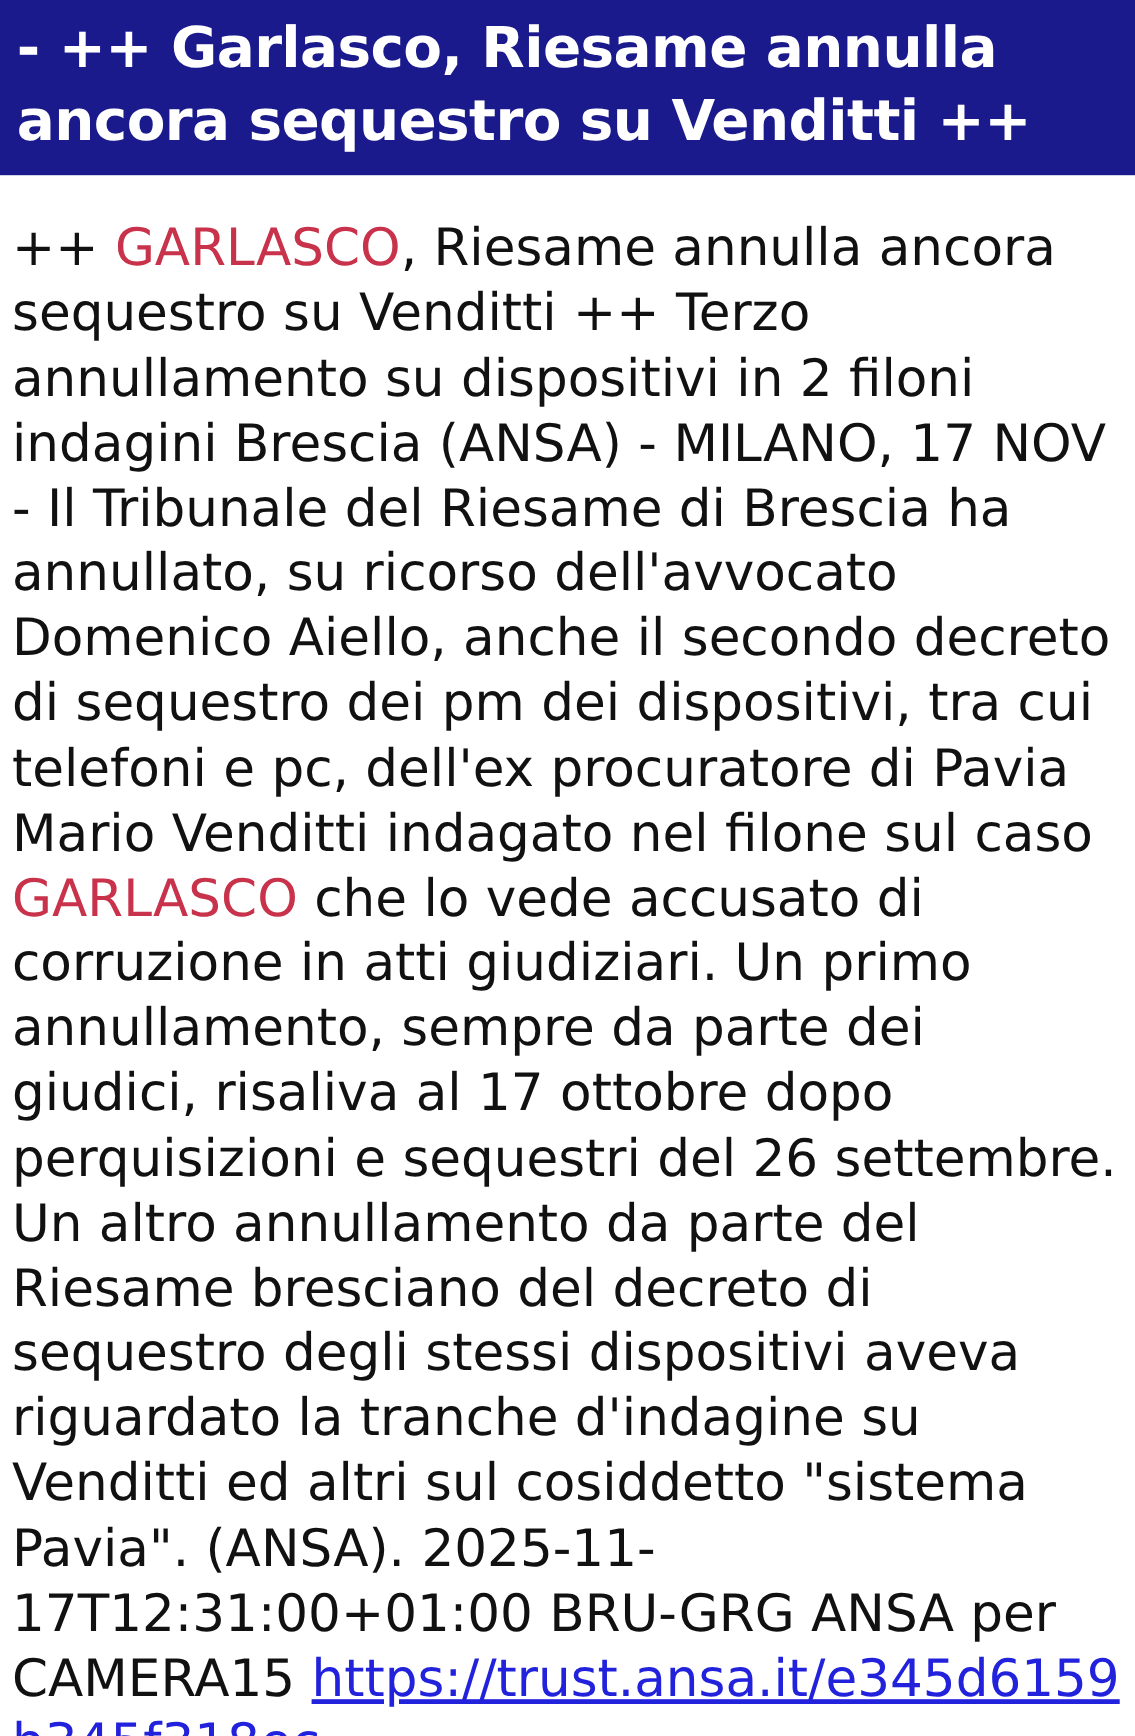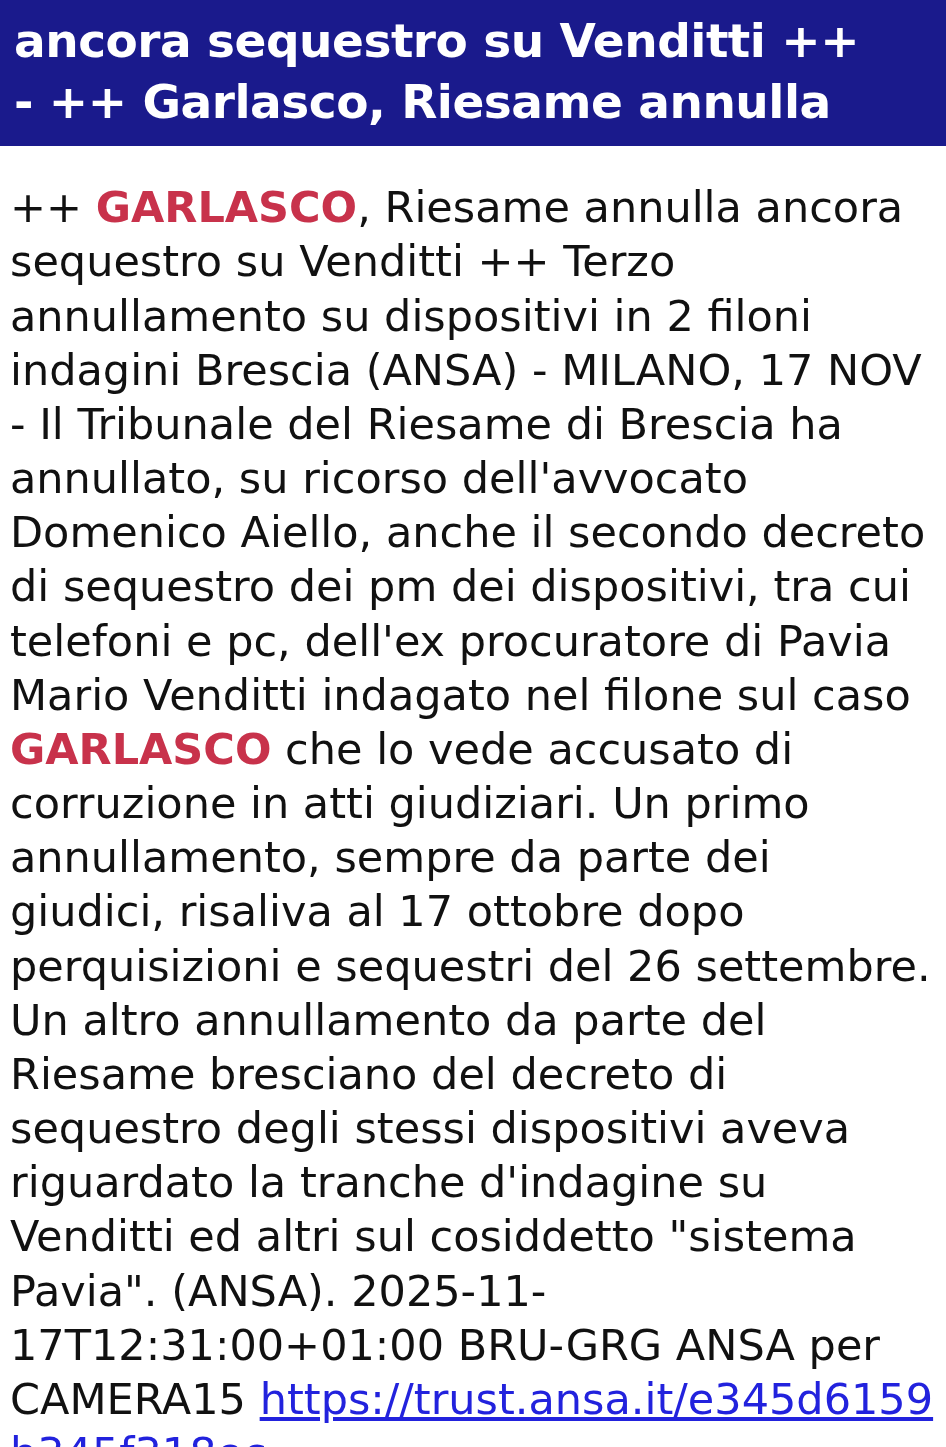--- a/index.html
+++ b/index.html
@@ -39,39 +39,39 @@
     box-sizing: border-box;
   }
   .article {
     font-size: 43px;
     line-height: 1.26;
     color: #111111;
     word-wrap: break-word;
   }
   .kw {
     color: #c8324b;
-    font-weight: bold;
+    font-weight: normal;
   }
   .article .seg {
     display: inline;
   }
   .link {
     color: #2222dd;
     text-decoration: underline;
     display: inline;
     word-break: break-all;
   }
 </style>
 </head>
 <body>
 
 <div class="page">
 
   <div class="headline-bar">
+    <span class="hl-line">- ++ Garlasco, Riesame annulla</span>
     <span class="hl-line">ancora sequestro su Venditti ++</span>
-    <span class="hl-line">- ++ Garlasco, Riesame annulla</span>
   </div>
 
   <div class="body-wrap">
     <div class="article" id="article-text"><span class="seg">++ </span><span class="kw seg" style="color: rgb(200, 50, 75);">GARLASCO</span><span class="seg">, Riesame annulla ancora sequestro su Venditti ++ Terzo annullamento su dispositivi in 2 filoni indagini Brescia (ANSA) - MILANO, 17 NOV - Il Tribunale del Riesame di Brescia ha annullato, su ricorso dell'avvocato Domenico Aiello, anche il secondo decreto di sequestro dei pm dei dispositivi, tra cui telefoni e pc, dell'ex procuratore di Pavia Mario Venditti indagato nel filone sul caso </span><span class="kw seg" style="color: rgb(200, 50, 75);">GARLASCO</span><span class="seg"> che lo vede accusato di corruzione in atti giudiziari. Un primo annullamento, sempre da parte dei giudici, risaliva al 17 ottobre dopo perquisizioni e sequestri del 26 settembre. Un altro annullamento da parte del Riesame bresciano del decreto di sequestro degli stessi dispositivi aveva riguardato la tranche d'indagine su Venditti ed altri sul cosiddetto "sistema Pavia". (ANSA). 2025-11-17T12:31:00+01:00 BRU-GRG ANSA per CAMERA15 </span><a class="link" href="#" style="color: rgb(34, 34, 221);">https://trust.ansa.it/e345d6159b345f318ec</a></div>
   </div>
 
 </div>
 
 </body></html>

